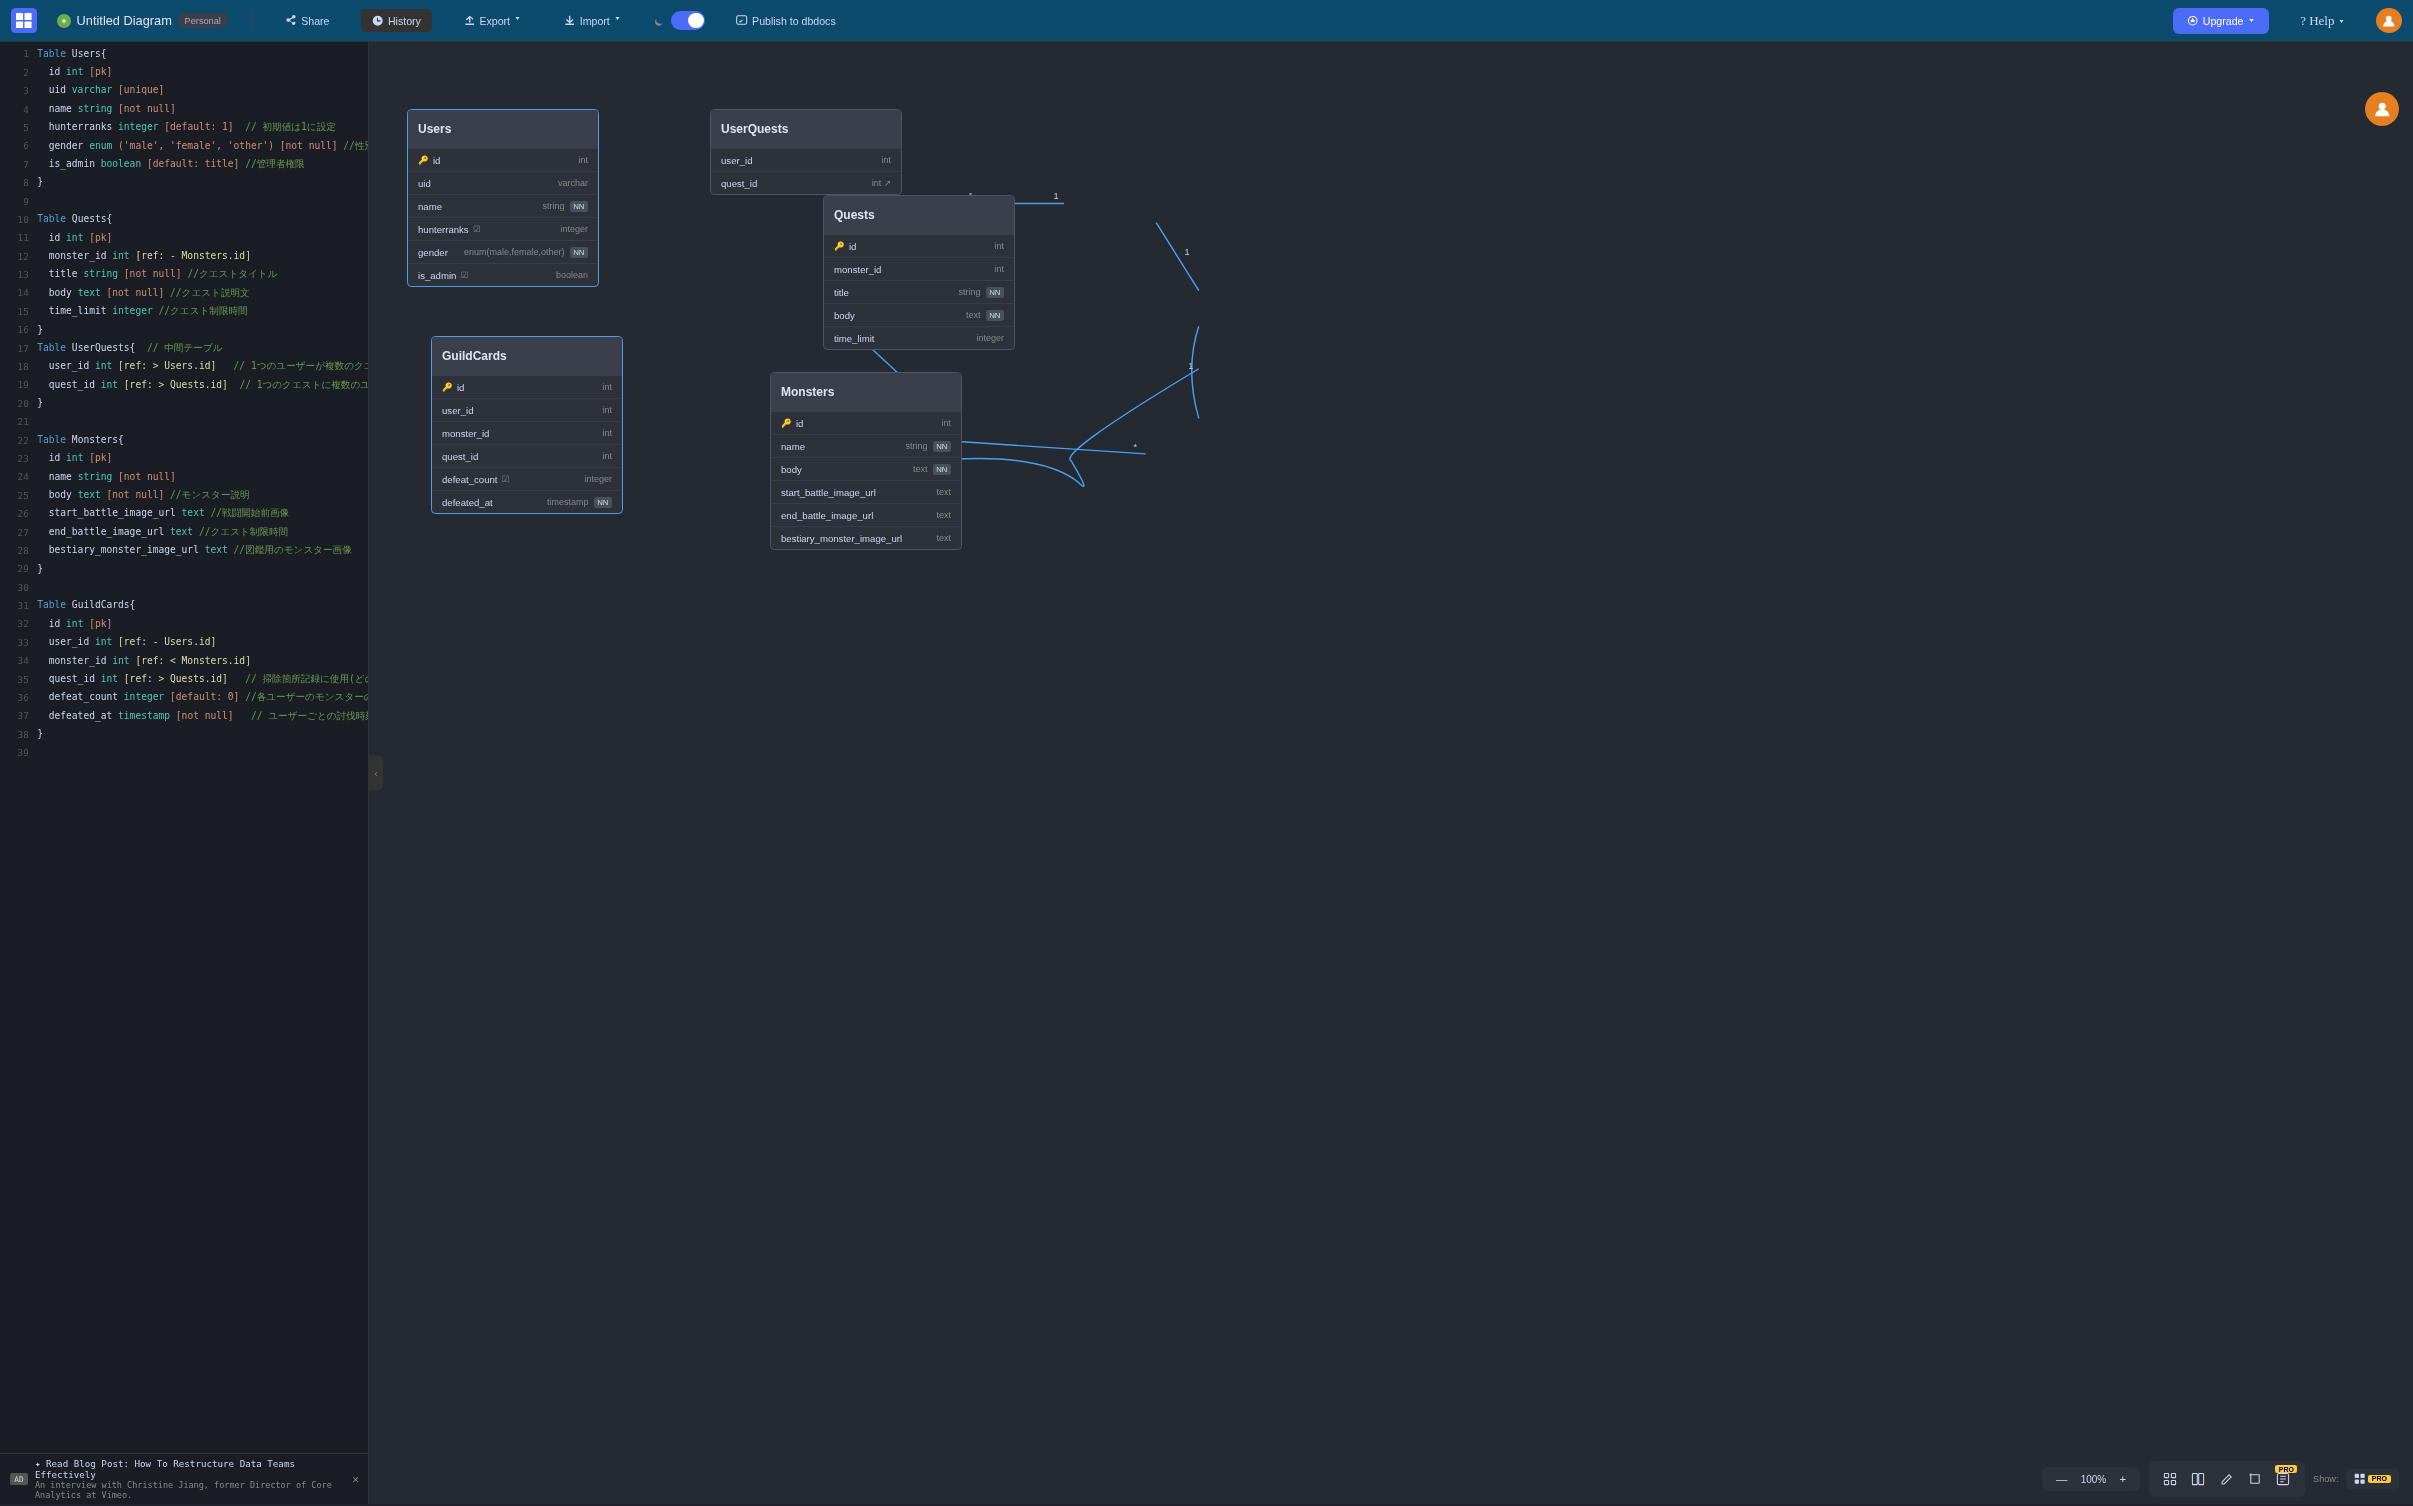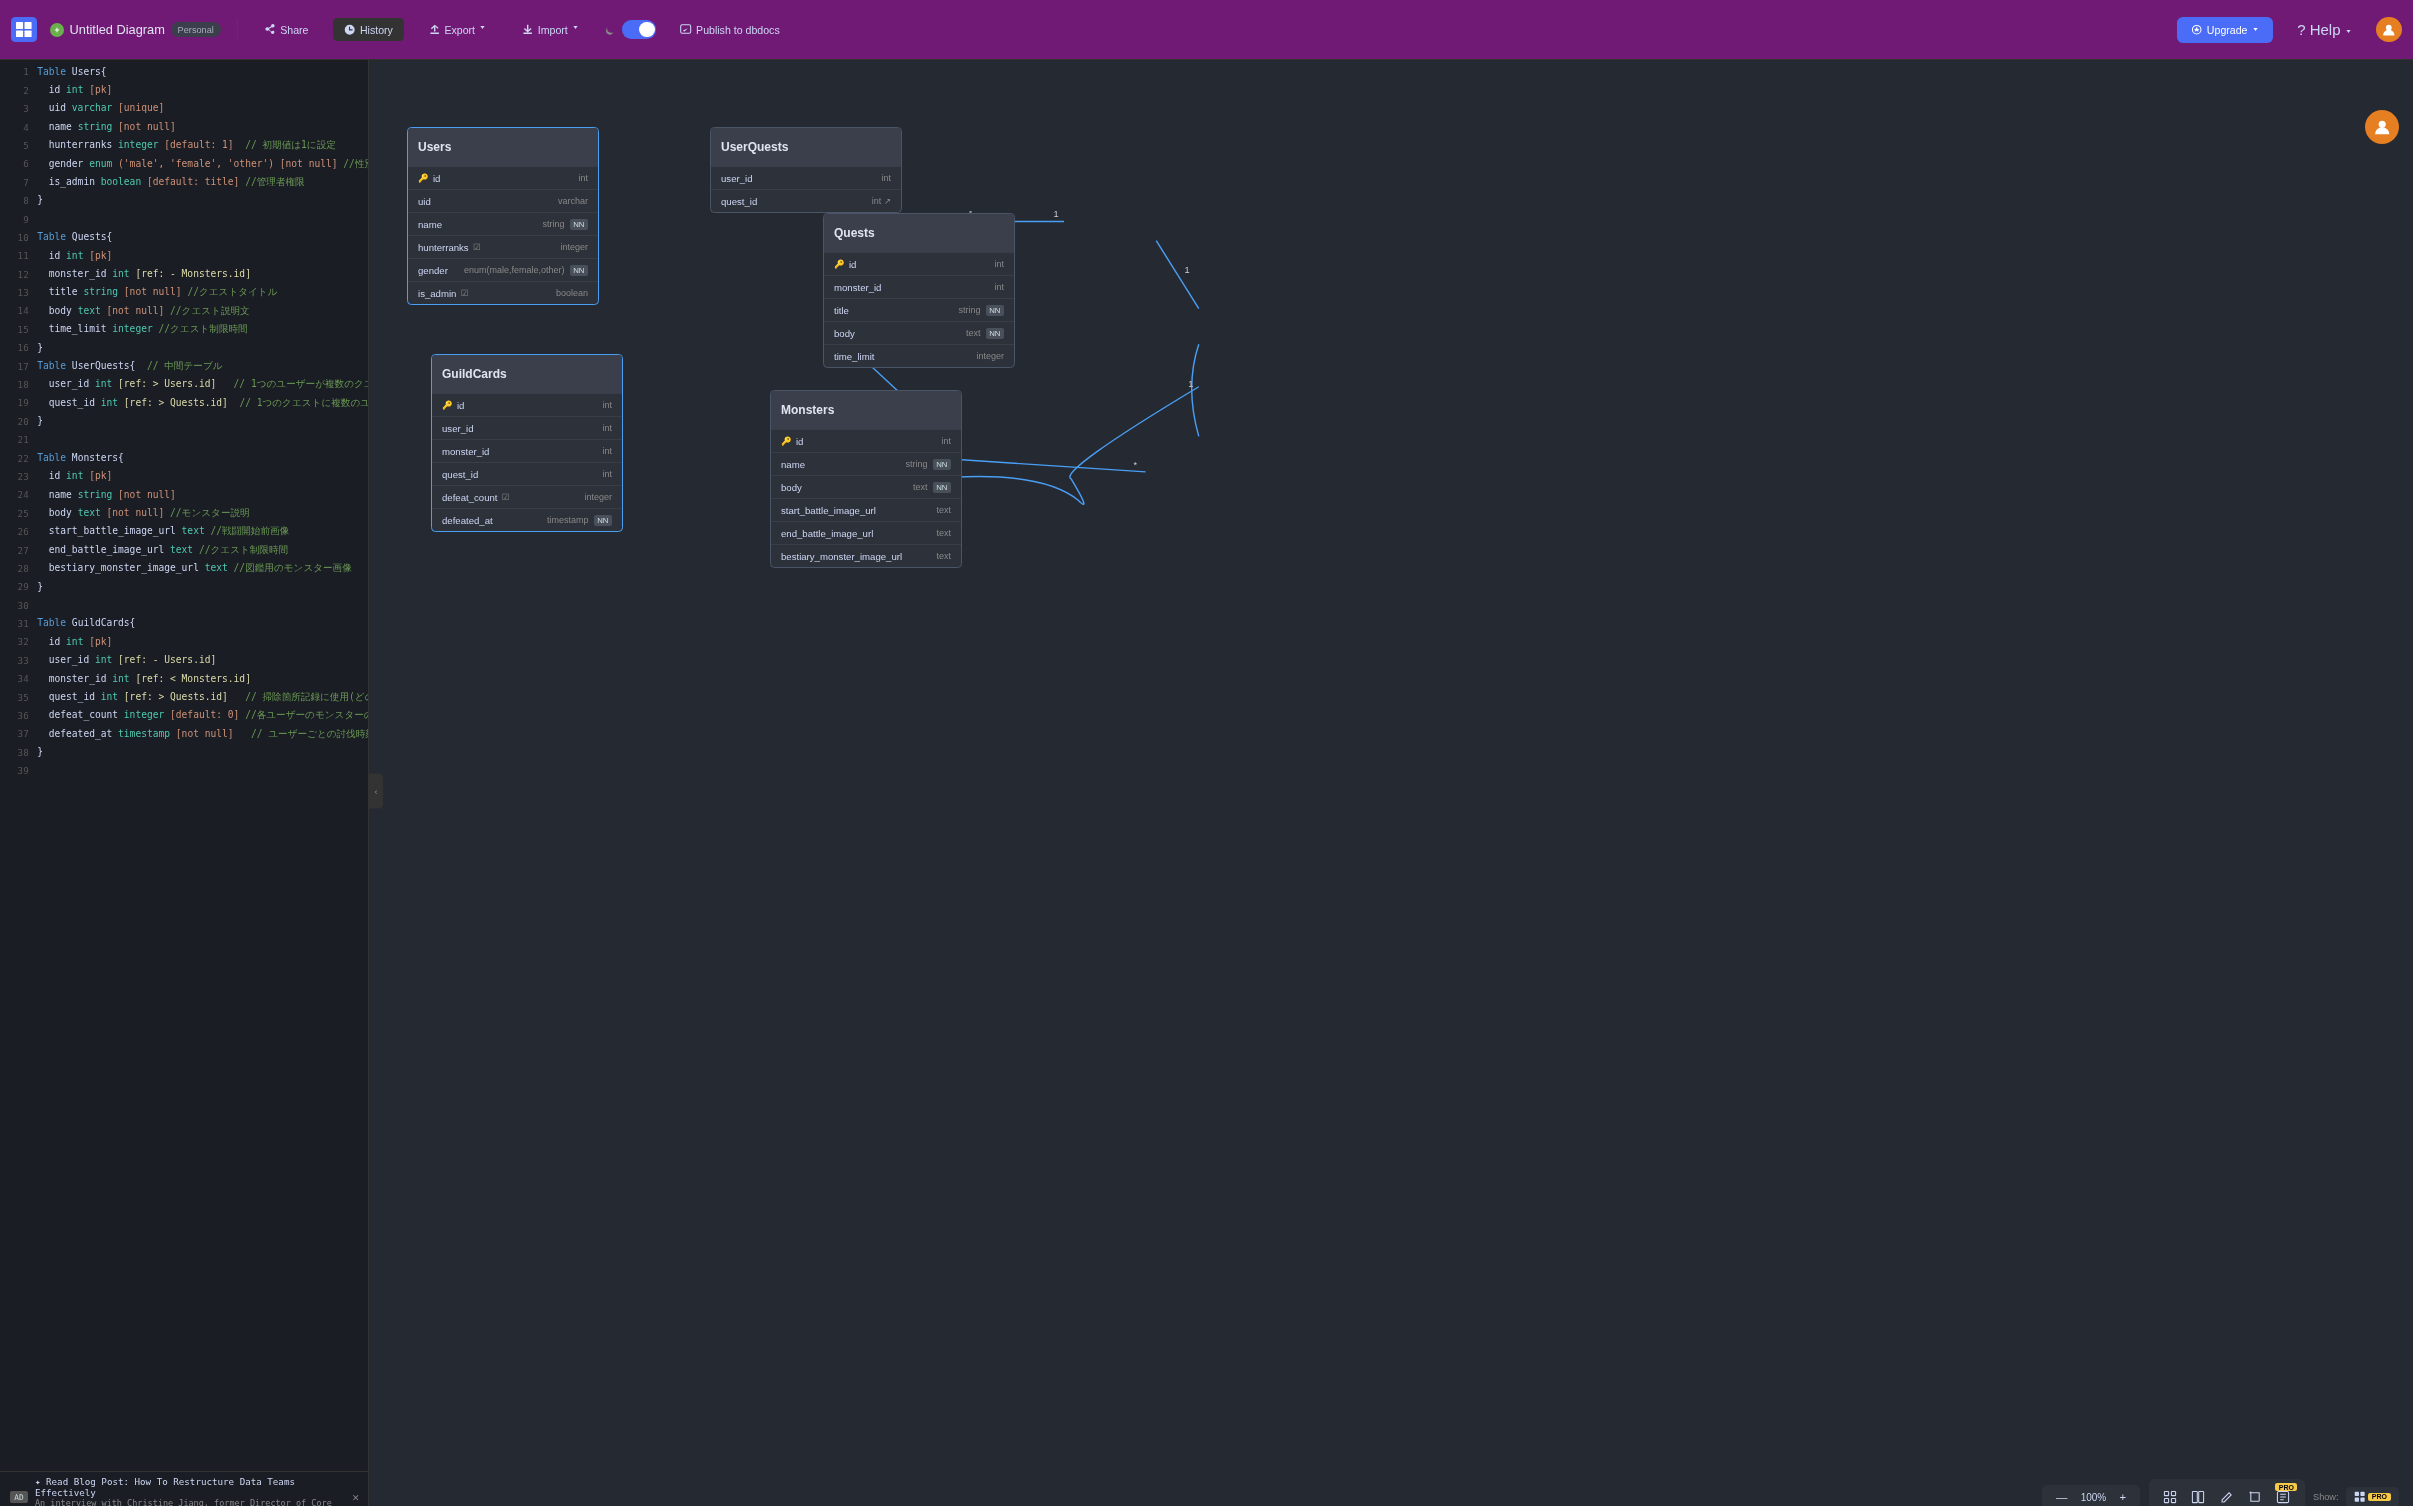--- a/index.html
+++ b/index.html
@@ -1,36 +1,36 @@
 <!DOCTYPE html>
 <html style="font-size:11.4px"><head>
   <meta charset="utf-8">
   <style>
     * { box-sizing: border-box; margin: 0; padding: 0; }
     body { background: #1e2228; color: #cdd6f4; font-family: 'Segoe UI', Arial, sans-serif; font-size: 9.2px; overflow: hidden; width: 2413px; height: 1507px; }
 
     
     .topbar {
-      display: flex; align-items: center; height: 60px; background: #701a75; border-bottom: 0.7px solid #333;
-      padding: 0 11.4px; gap: 13px; position: relative; z-index: 100;
+      display: flex; align-items: center; height: 42px; background: #0c4a6e; border-bottom: 0.7px solid #333;
+      padding: 0 11.4px; gap: 20px; position: relative; z-index: 100;
     }
     .topbar-logo { width: 25.5px; height: 25.5px; background: #4a6cf7; border-radius: 4.3px; display: flex; align-items: center; justify-content: center; color: white; font-weight: bold; font-size: 12.8px; flex-shrink: 0; }
     .topbar-title { display: flex; align-items: center; gap: 5.7px; }
     .topbar-title-icon { width: 14px; height: 14px; background: #6ab04c; border-radius: 50%; display: flex; align-items: center; justify-content: center; font-size: 7px; }
     .topbar-name { font-size: 12.8px; font-weight: 500; color: #e0e4f0; }
     .topbar-badge { background: #3a3f4b; color: #aab; font-size: 9.2px; padding: 2.1px 7px; border-radius: 8.5px; }
     .topbar-sep { width: 0.7px; height: 21px; background: #444; margin: 0 2.8px; }
     .topbar-btn { display: flex; gap: 4.3px; padding: 5.7px 11.4px; border-radius: 4.3px; cursor: pointer; font-size: 10.6px; color: #cdd6f4; background: transparent; border: none; }
     .topbar-btn.active { background: #333; }
     .spacer { flex: 1; }
     .toggle-wrap { display: flex; align-items: center; gap: 5.7px; }
     .toggle { width: 34px; height: 18.4px; background: #4a6cf7; border-radius: 9.2px; position: relative; cursor: pointer; }
     .toggle-knob { width: 15.6px; height: 15.6px; background: white; border-radius: 50%; position: absolute; top: 1.4px; right: 1.4px; }
     .upgrade-btn { background: #4a6cf7; color: white; padding: 7px 14px; border-radius: 5.7px; font-size: 10.6px; cursor: pointer; display: flex; align-items: center; gap: 4.3px; }
-    .help-btn { padding: 7px 11.4px; border-radius: 5.7px; cursor: pointer; color: #cdd6f4; font-size: 15px; }
+    .help-btn { padding: 7px 11.4px; border-radius: 5.7px; cursor: pointer; color: #cdd6f4; font-size: 13px; font-family: Liberation Serif, serif; }
     .avatar { width: 25.5px; height: 25.5px; border-radius: 50%; background: #e67e22; display: flex; align-items: center; justify-content: center; font-size: 11.4px; cursor: pointer; }
 
     
     .main { display: flex; height: calc(1507px - 45px); }
 
     
     .code-panel {
       width: 369px; min-width: 369px; background: #1a1d23; border-right: 0.7px solid #333;
       font-family: 'Consolas', 'Monaco', monospace; font-size: 10px; overflow-y: auto;
       position: relative;

